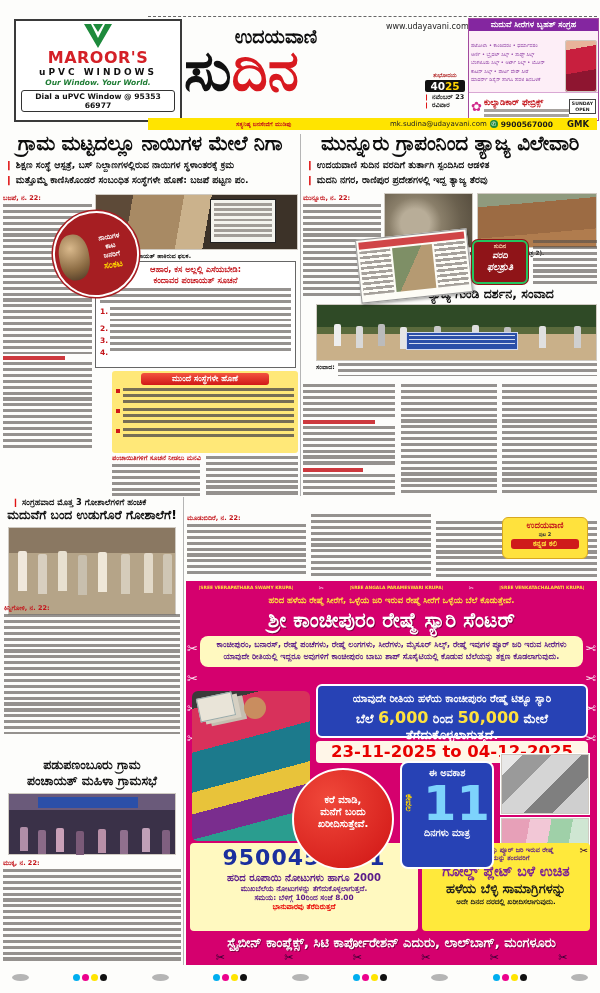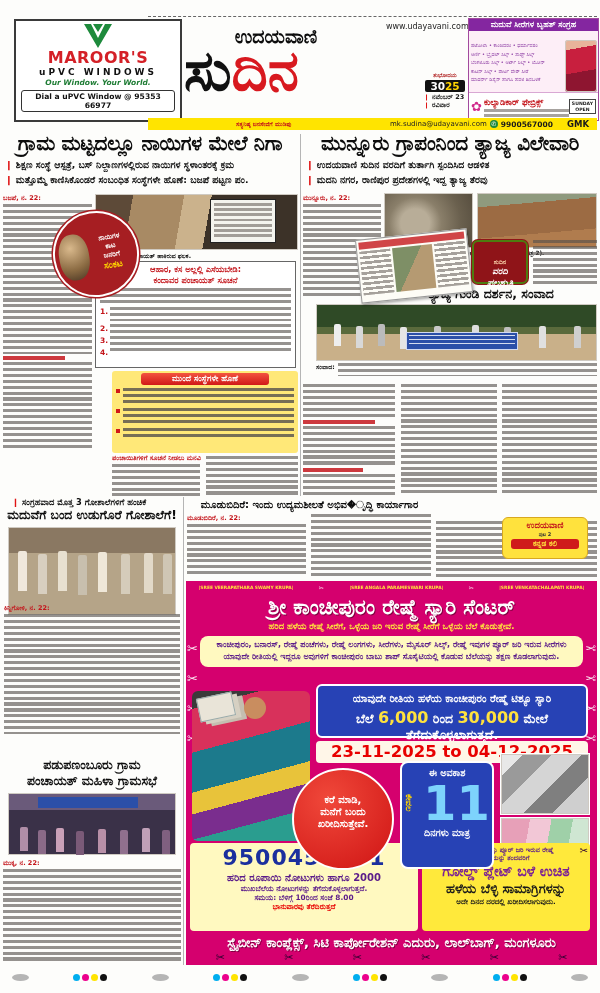--- a/index.html
+++ b/index.html
@@ -44,21 +44,21 @@
     <div class="c b" style="font-size:7.5px;font-style:italic;color:#1e7c34;margin-top:1px;">Our Window. Your World.</div>
     <div class="c b" style="font-size:7.6px;border:1.5px solid #333;border-radius:3px;margin:3px 5px 0;padding:1px 0;color:#111;">Dial a uPVC Window @ 95353 66977</div>
   </div>
 
   <div class="abs" style="left:386px;top:22px;font-size:8px;color:#222;"><span>www.udayavani.com</span> <span>☛</span></div>
   <div class="abs b c" style="left:206px;top:25px;width:140px;font-size:19px;color:#0d0d0d;">ಉದಯವಾಣಿ</div>
   <div class="abs b" style="left:184px;top:40px;font-size:56px;line-height:1.1;"><span style="color:#111;">ಸು</span><span style="color:#d8191f;">ದಿನ</span></div>
 
   <div class="abs c" style="left:421px;top:72px;width:48px;">
     <div style="font-size:5.5px;color:#b02020;font-weight:bold;">ಶುಭೋದಯ</div>
-    <div class="b" style="background:#111;border-radius:2px;color:#fff;font-size:10.5px;margin:1px 4px;"><span>30</span><span style="color:#ffd400;">25</span></div>
+    <div class="b" style="background:#111;border-radius:2px;color:#fff;font-size:10.5px;margin:1px 4px;"><span>40</span><span style="color:#ffd400;">25</span></div>
     <div style="font-size:6.5px;font-weight:bold;text-align:left;padding-left:3px;"><span class="bar" style="font-size:6px;">❙</span><span>ನವೆಂಬರ್ 23</span></div>
     <div style="font-size:6.5px;font-weight:bold;text-align:left;padding-left:3px;"><span class="bar" style="font-size:6px;">❙</span><span>ರವಿವಾರ</span></div>
   </div>
 
   <div class="abs" style="left:468px;top:18px;width:129px;height:101px;border:1px solid #a24a9e;background:#fdeef7;">
     <div class="c b" style="background:#8426a0;color:#fff;font-size:8px;padding:1px 2px;line-height:1.2;">ಮದುವೆ ಸೀರೆಗಳ ಬೃಹತ್ ಸಂಗ್ರಹ</div>
     <div class="abs" style="left:2px;top:22px;width:92px;">
       <div style="font-size:5px;color:#7a1f96;line-height:1.7;">ಪಟೋಲಾ • ಕಾಂಜಿವರಂ • ಧರ್ಮಾವರಂ</div>
       <div style="font-size:5px;color:#7a1f96;line-height:1.7;">ಆರ್ಣಿ • ಬ್ರೈಡಲ್ ಸಿಲ್ಕ್ • ಸಾಫ್ಟ್ ಸಿಲ್ಕ್</div>
       <div style="font-size:5px;color:#7a1f96;line-height:1.7;">ಬೆಂಗಳೂರು ಸಿಲ್ಕ್ • ಆರ್ಟ್ ಸಿಲ್ಕ್ • ಯೋನ್</div>
@@ -174,21 +174,21 @@
 
   <div class="abs" style="left:358px;top:234px;width:112px;height:64px;background:#fdfcf6;border:1px solid #999;box-shadow:1px 2px 3px rgba(0,0,0,.35);transform:rotate(-6deg);z-index:2;padding:2px;box-sizing:border-box;">
     <div style="height:7px;background:#c4161c;opacity:.8;margin-bottom:2px;"></div>
     <div style="display:flex;gap:2px;height:44px;">
       <div class="tl2" style="flex:1;"></div>
       <div style="flex:1.3;background:linear-gradient(120deg,#7e8f66 0 45%,#b59a72 45%);"></div>
       <div class="tl2" style="flex:1;"></div>
     </div>
   </div>
 
-  <div class="abs c" style="left:472px;top:240px;width:56px;height:44px;background:#8f1418;border:2px solid #4d7c0f;box-shadow:0 0 0 1px #8f1418;border-radius:6px;z-index:2;padding-top:16px;box-sizing:border-box;">
+  <div class="abs c" style="left:472px;top:240px;width:56px;height:44px;background:#8f1418;border:2px solid #22c55e;box-shadow:0 0 0 1px #8f1418;border-radius:6px;z-index:2;padding-top:0;box-sizing:border-box;">
     <div class="b" style="font-size:6px;color:#ffd9b0;">ಸುದಿನ</div>
     <div class="b" style="font-size:8.5px;color:#fff;font-style:italic;">ವರದಿ</div>
     <div class="b" style="font-size:9.5px;color:#fff;font-style:italic;">ಫಲಶ್ರುತಿ</div>
   </div>
   <div class="abs tl" style="left:533px;top:240px;width:64px;height:44px;"></div>
 
   <div class="abs c b" style="left:385px;top:286px;width:212px;font-size:12.5px;color:#0d0d0d;">ತ್ಯಾಜ್ಯ ಗುಂಡಿ ದರ್ಶನ, ಸಂವಾದ</div>
   <div class="abs photo" style="left:316px;top:304px;width:281px;height:57px;background:linear-gradient(#2f4a26 0 40%,#5a6a3c 40% 52%,#c9b089 52% 100%);">
     <div class="person" style="left:18px;top:20px;width:7px;height:22px;background:#eee;box-shadow:22px 2px 0 #d8d8d8,44px 0 0 #bbb,66px 3px 0 #e5e5e5,100px 2px 0 #c9c9c9,138px 1px 0 #ddd,170px 3px 0 #bfbfbf,205px 2px 0 #e0e0e0,240px 2px 0 #cfcfcf;"></div>
     <div class="abs" style="left:90px;top:28px;width:110px;height:16px;background:#2b4fa8;border:1px solid #d0d8f0;">
@@ -213,21 +213,20 @@
   <div class="abs kick" style="left:12px;top:497px;width:168px;font-size:8.3px;"><span class="bar">❙</span><span>ಸಂಗ್ರಹವಾದ ಮೊತ್ತ 3 ಗೋಶಾಲೆಗಳಿಗೆ ಹಂಚಿಕೆ</span></div>
   <div class="abs c b" style="left:4px;top:508px;width:176px;font-size:12.3px;color:#0d0d0d;">ಮದುವೆಗೆ ಬಂದ ಉಡುಗೊರೆ ಗೋಶಾಲೆಗೆ!</div>
   <div class="abs photo" style="left:8px;top:527px;width:168px;height:88px;background:linear-gradient(#8a7862 0 30%,#b5a488 30% 100%);">
     <div class="person" style="left:10px;top:24px;width:9px;height:40px;background:#f0e8dc;box-shadow:20px 3px 0 #d8cfc0,40px 0 0 #e8e0d0,60px 4px 0 #c8bfae,80px 1px 0 #efe7d8,103px 3px 0 #d5ccba,126px 2px 0 #e2d9c8,145px 3px 0 #cfc6b4;"></div>
   </div>
   <div class="abs" style="left:4px;top:604px;width:176px;height:133px;">
     <span class="dl">ಕಿನ್ನಿಗೋಳಿ, ನ. 22:</span>
     <div class="tl" style="height:120px;"></div>
   </div>
 
-  <div class="abs c b" style="left:186px;top:499px;width:247px;font-size:10px;color:#0d0d0d;">ಮೂಡುಬಿದಿರೆ: ಇಂದು ಉದ್ಯಮಶೀಲತೆ ಅಭಿವ�ೃದ್ಧಿ ಕಾರ್ಯಾಗಾರ</div>
   <div class="abs" style="left:187px;top:514px;width:119px;height:62px;">
     <span class="dl">ಮೂಡುಬಿದಿರೆ, ನ. 22:</span>
     <div class="tl" style="height:50px;"></div>
   </div>
   <div class="abs tl" style="left:311px;top:514px;width:120px;height:62px;"></div>
 
   <div class="abs tl" style="left:436px;top:521px;width:161px;height:56px;"></div>
   <div class="abs c" style="left:502px;top:517px;width:86px;height:42px;background:#ffe23d;border:1px solid #d8a820;border-radius:6px;z-index:2;padding-top:2px;box-sizing:border-box;">
     <div class="b" style="font-size:8.5px;color:#c4161c;">ಉದಯವಾಣಿ</div>
     <div class="b" style="font-size:5px;color:#333;">ಪುಟ 2</div>
@@ -240,33 +239,33 @@
       <span class="b" style="font-size:4.4px;color:#ffe23d;">|SREE VEERAPATHARA SWAMY KRUPA|</span>
       <span class="wscis" style="font-size:6px;">✂</span>
       <span class="b" style="font-size:4.4px;color:#ffe23d;">|SREE ANGALA PARAMESWARI KRUPA|</span>
       <span class="wscis" style="font-size:6px;">✂</span>
       <span class="b" style="font-size:4.4px;color:#ffe23d;">|SREE VENKATACHALAPATI KRUPA|</span>
     </div>
 
     <div class="abs wscis" style="left:1px;top:60px;font-size:13px;">✂<br><br>✂<br><br>✂<br><br>✂</div>
     <div class="abs wscis" style="right:1px;top:60px;font-size:13px;transform:scaleX(-1);">✂<br><br>✂<br><br>✂<br><br>✂</div>
 
+    <div class="c b" style="font-size:8.4px;color:#ffe23d;margin-top:2px;">ಹರಿದ ಹಳೆಯ ರೇಷ್ಮೆ ಸೀರೆಗೆ, ಒಳ್ಳೆಯ ಜರಿ ಇರುವ ರೇಷ್ಮೆ ಸೀರೆಗೆ ಒಳ್ಳೆಯ ಬೆಲೆ ಕೊಡುತ್ತೇವೆ.</div>
     <div class="c b" style="font-size:20.5px;color:#fff;margin-top:2px;text-shadow:1px 1px 0 #7e0040;">ಶ್ರೀ ಕಾಂಚೀಪುರಂ ರೇಷ್ಮೆ ಸ್ಯಾರಿ ಸೆಂಟರ್</div>
-    <div class="c b" style="font-size:8.4px;color:#ffe23d;margin-top:2px;">ಹರಿದ ಹಳೆಯ ರೇಷ್ಮೆ ಸೀರೆಗೆ, ಒಳ್ಳೆಯ ಜರಿ ಇರುವ ರೇಷ್ಮೆ ಸೀರೆಗೆ ಒಳ್ಳೆಯ ಬೆಲೆ ಕೊಡುತ್ತೇವೆ.</div>
 
     <div class="c b" style="margin:4px 14px 0;background:#fff9c0;border-radius:8px;color:#5b1c8a;font-size:8px;line-height:1.55;padding:3px 8px;">ಕಾಂಚೀಪುರಂ, ಬನಾರಸ್, ರೇಷ್ಮೆ ಪಂಚೆಗಳು, ರೇಷ್ಮೆ ಲಂಗಗಳು, ಸೀರೆಗಳು, ಮೈಸೂರ್ ಸಿಲ್ಕ್, ರೇಷ್ಮೆ ಇವುಗಳ ಪ್ಯೂರ್ ಜರಿ ಇರುವ ಸೀರೆಗಳು ಯಾವುದೇ ರೀತಿಯಲ್ಲಿ ಇದ್ದರೂ ಅವುಗಳಿಗೆ ಕಾಂಚೀಪುರಂ ಬಾಬು ಶಾಪ್ ಸೊಸೈಟಿಯಲ್ಲಿ ಕೊಡುವ ಬೆಲೆಯನ್ನು ತಕ್ಷಣ ಕೊಡಲಾಗುವುದು.</div>
 
     <div class="abs" style="left:6px;top:110px;width:118px;height:150px;border-radius:6px;background:linear-gradient(165deg,#3a3a3a 0 10%,#d8315b 10% 34%,#1c7a8c 34% 56%,#e8c33a 56% 68%,#7a2d8e 68% 82%,#2a9d8f 82% 100%);">
       <div class="abs" style="left:6px;top:4px;width:34px;height:22px;background:#e9e4d8;border:1px solid #9aa;transform:rotate(-12deg);box-shadow:5px 3px 0 #d6d0c2,10px 6px 0 #c4beb0;"></div>
       <div class="abs" style="left:52px;top:6px;width:22px;height:22px;border-radius:50%;background:#c98d5f;"></div>
     </div>
 
     <div class="abs c" style="left:130px;top:103px;width:272px;height:54px;background:#2742b5;border:2px solid #fff;border-radius:6px;box-sizing:border-box;padding-top:6px;">
       <div class="b" style="font-size:10.3px;color:#fff;">ಯಾವುದೇ ರೀತಿಯ ಹಳೆಯ ಕಾಂಚೀಪುರಂ ರೇಷ್ಮೆ ಟಿಶ್ಯೂ ಸ್ಯಾರಿ</div>
-      <div class="b" style="font-size:12.5px;color:#fff;margin-top:3px;"><span>ಬೆಲೆ </span><span style="color:#ffe23d;font-size:16px;">6,000</span><span> ರಿಂದ </span><span style="color:#ffe23d;font-size:16px;">30,000</span><span> ಮೇಲೆ ತೆಗೆದುಕೊಳ್ಳಲಾಗುತ್ತದೆ.</span></div>
+      <div class="b" style="font-size:12.5px;color:#fff;margin-top:3px;"><span>ಬೆಲೆ </span><span style="color:#ffe23d;font-size:16px;">6,000</span><span> ರಿಂದ </span><span style="color:#ffe23d;font-size:16px;">50,000</span><span> ಮೇಲೆ ತೆಗೆದುಕೊಳ್ಳಲಾಗುತ್ತದೆ.</span></div>
     </div>
 
     <div class="abs c b" style="left:130px;top:160px;width:272px;height:22px;background:#fff6e8;border-radius:4px;color:#e80000;font-size:16.5px;line-height:22px;">23-11-2025 to 04-12-2025</div>
 
     <div class="abs c" style="left:106px;top:187px;width:102px;height:102px;border-radius:50%;background:radial-gradient(circle at 35% 30%,#f0483a,#cf1414);border:2px solid #fff;box-sizing:border-box;padding-top:24px;z-index:2;">
       <div class="b" style="font-size:10px;color:#fff;">ಕರೆ ಮಾಡಿ,</div>
       <div class="b" style="font-size:10px;color:#fff;">ಮನೆಗೆ ಬಂದು</div>
       <div class="b" style="font-size:10px;color:#fff;">ಖರೀದಿಸುತ್ತೇವೆ.</div>
     </div>
 

